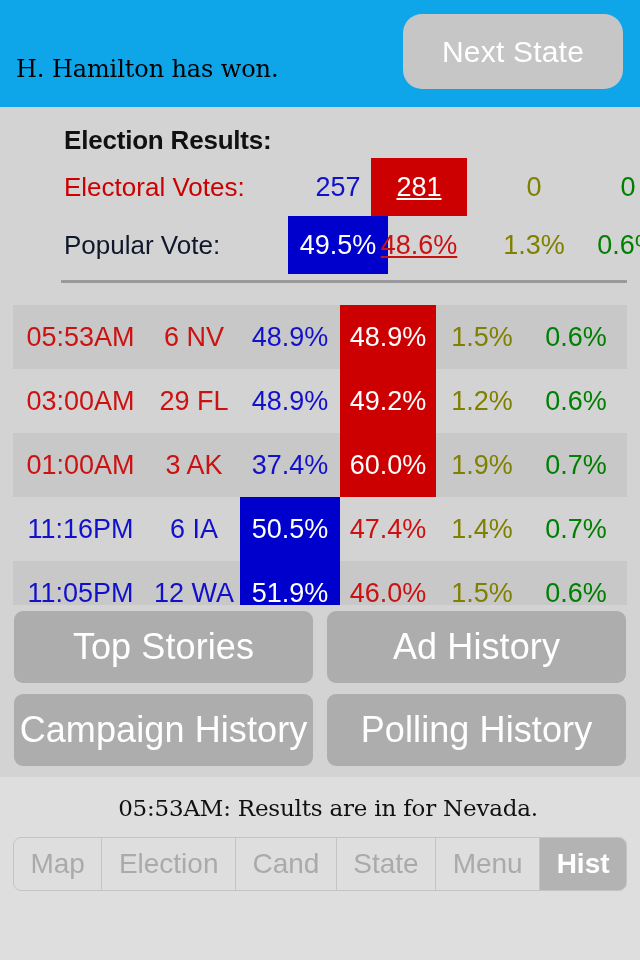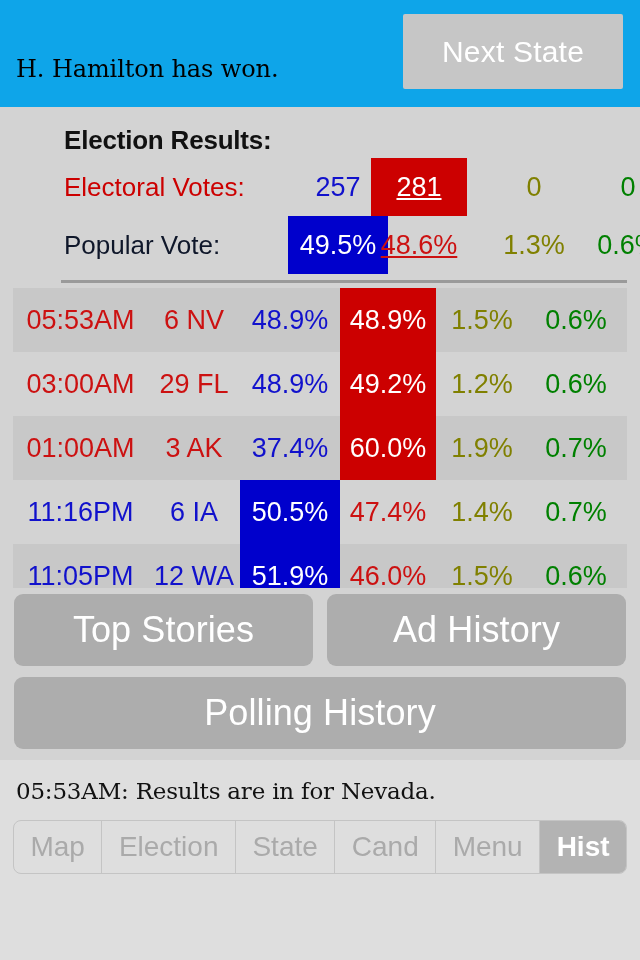--- a/index.html
+++ b/index.html
@@ -42,21 +42,21 @@
     white-space: nowrap;
   }
   .next-state-btn {
     position: absolute;
     right: 17px;
     top: 14px;
     width: 220px;
     height: 75px;
     background: #c6c6c6;
     border: none;
-    border-radius: 2px;
+    border-radius: 19px;
     color: #ffffff;
     font-family: "Liberation Sans", sans-serif;
     font-size: 30px;
     line-height: 75px;
     text-align: center;
     padding: 0;
     letter-spacing: 0.2px;
   }
 
   
@@ -126,21 +126,21 @@
     background: #9a9a9a;
     margin: 6px 13px 0 13px;
   }
 
   
   .history {
     flex: 0 0 auto;
     height: 300px;
     overflow: hidden;
     background: #d3d3d3;
-    padding-top: 5px;
+    padding-top: 22px;
   }
   .hrow {
     position: relative;
     height: 64px;
     margin: 0 13px;
   }
   .hrow.shaded { background: #c8c8c8; }
 
   .hcell {
     position: absolute;
@@ -193,20 +193,21 @@
     padding-top: 6px;
     position: relative;
   }
   .status-line {
     margin: 12px 0 0 16px;
     font-family: "DejaVu Serif", "Liberation Serif", serif;
     font-size: 23px;
     color: #111111;
     white-space: nowrap;
     letter-spacing: -0.2px;
+    text-align: center;
   }
   .tabbar {
     position: absolute;
     left: 13px;
     right: 13px;
     top: 60px;
     height: 52px;
     display: flex;
     border: 1px solid #c4c4c4;
     border-radius: 8px;
@@ -307,29 +308,30 @@
         <div class="hcell h-v4 c-green">0.6%</div>
       </div>
     </div>
 
   <div class="actions">
     <div class="actions-row">
       <button class="action-btn">Top Stories</button>
       <button class="action-btn">Ad History</button>
     </div>
     <div class="actions-row">
+      <button class="action-btn">Campaign History</button>
       <button class="action-btn">Polling History</button>
     </div>
   </div>
 
   <div class="bottom">
     <div class="status-line">05:53AM: Results are in for Nevada.</div>
     <div class="tabbar" id="tabbar">
         <div class="tab">Map</div>
         <div class="tab">Election</div>
+        <div class="tab">Cand</div>
         <div class="tab">State</div>
-        <div class="tab">Cand</div>
         <div class="tab">Menu</div>
         <div class="tab active">Hist</div>
       </div>
   </div>
 
 </div>
 
 </body></html>

